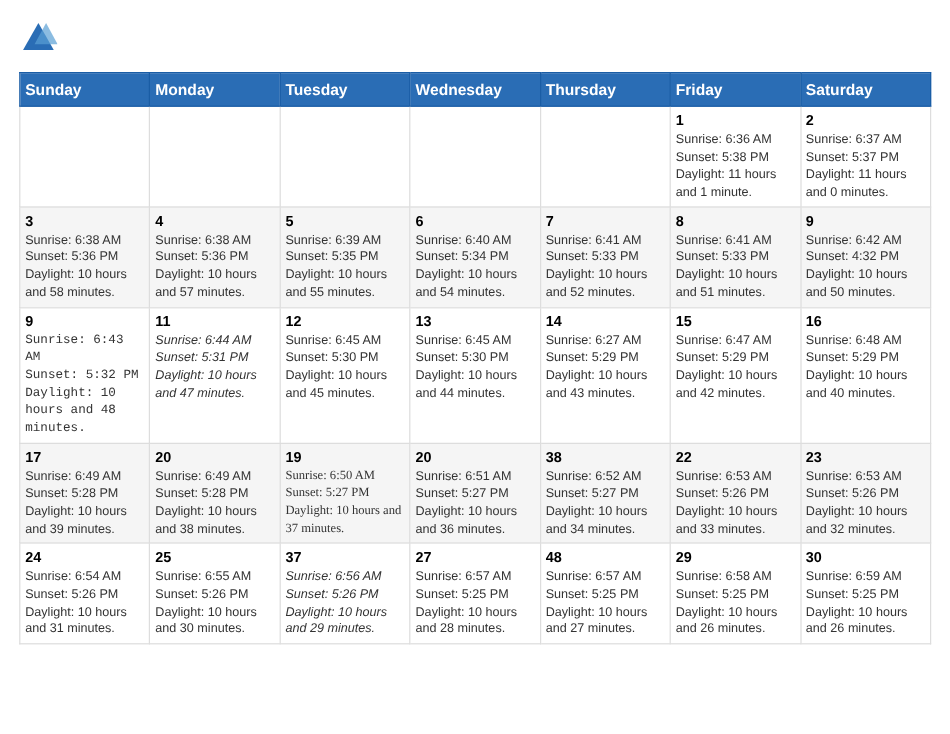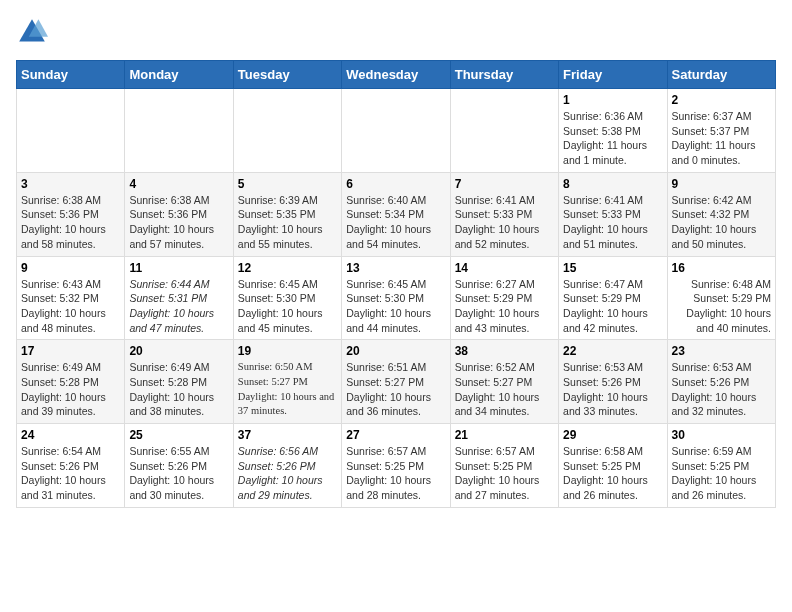--- a/index.html
+++ b/index.html
@@ -171,21 +171,21 @@
         <td>
           <span class="day-num">9</span>
           <div class="day-info" style="white-space: pre-line;">Sunrise: 6:42 AM
 Sunset: 4:32 PM
 Daylight: 10 hours and 50 minutes.</div>
         </td>
       </tr>
       <tr>
         <td>
           <span class="day-num">9</span>
-          <div class="day-info" style="white-space: pre-line;">Sunrise: 6:43 AM
+          <div class="day-info" style="white-space: pre-line; font-family: Liberation Mono, monospace;">Sunrise: 6:43 AM
 Sunset: 5:32 PM
 Daylight: 10 hours and 48 minutes.</div>
         </td>
         <td>
           <span class="day-num">11</span>
           <div class="day-info" style="white-space: pre-line; font-style: italic;">Sunrise: 6:44 AM
 Sunset: 5:31 PM
 Daylight: 10 hours and 47 minutes.</div>
         </td>
         <td>
@@ -207,21 +207,21 @@
 Daylight: 10 hours and 43 minutes.</div>
         </td>
         <td>
           <span class="day-num">15</span>
           <div class="day-info" style="white-space: pre-line;">Sunrise: 6:47 AM
 Sunset: 5:29 PM
 Daylight: 10 hours and 42 minutes.</div>
         </td>
         <td>
           <span class="day-num">16</span>
-          <div class="day-info" style="white-space: pre-line; text-align: right;">Sunrise: 6:48 AM
+          <div class="day-info" style="white-space: pre-line;">Sunrise: 6:48 AM
 Sunset: 5:29 PM
 Daylight: 10 hours and 40 minutes.</div>
         </td>
       </tr>
       <tr>
         <td>
           <span class="day-num">17</span>
           <div class="day-info" style="white-space: pre-line;">Sunrise: 6:49 AM
 Sunset: 5:28 PM
 Daylight: 10 hours and 39 minutes.</div>
@@ -282,21 +282,21 @@
 Sunset: 5:26 PM
 Daylight: 10 hours and 29 minutes.</div>
         </td>
         <td>
           <span class="day-num">27</span>
           <div class="day-info" style="white-space: pre-line;">Sunrise: 6:57 AM
 Sunset: 5:25 PM
 Daylight: 10 hours and 28 minutes.</div>
         </td>
         <td>
-          <span class="day-num">21</span>
+          <span class="day-num">48</span>
           <div class="day-info" style="white-space: pre-line;">Sunrise: 6:57 AM
 Sunset: 5:25 PM
 Daylight: 10 hours and 27 minutes.</div>
         </td>
         <td>
           <span class="day-num">29</span>
           <div class="day-info" style="white-space: pre-line;">Sunrise: 6:58 AM
 Sunset: 5:25 PM
 Daylight: 10 hours and 26 minutes.</div>
         </td>

